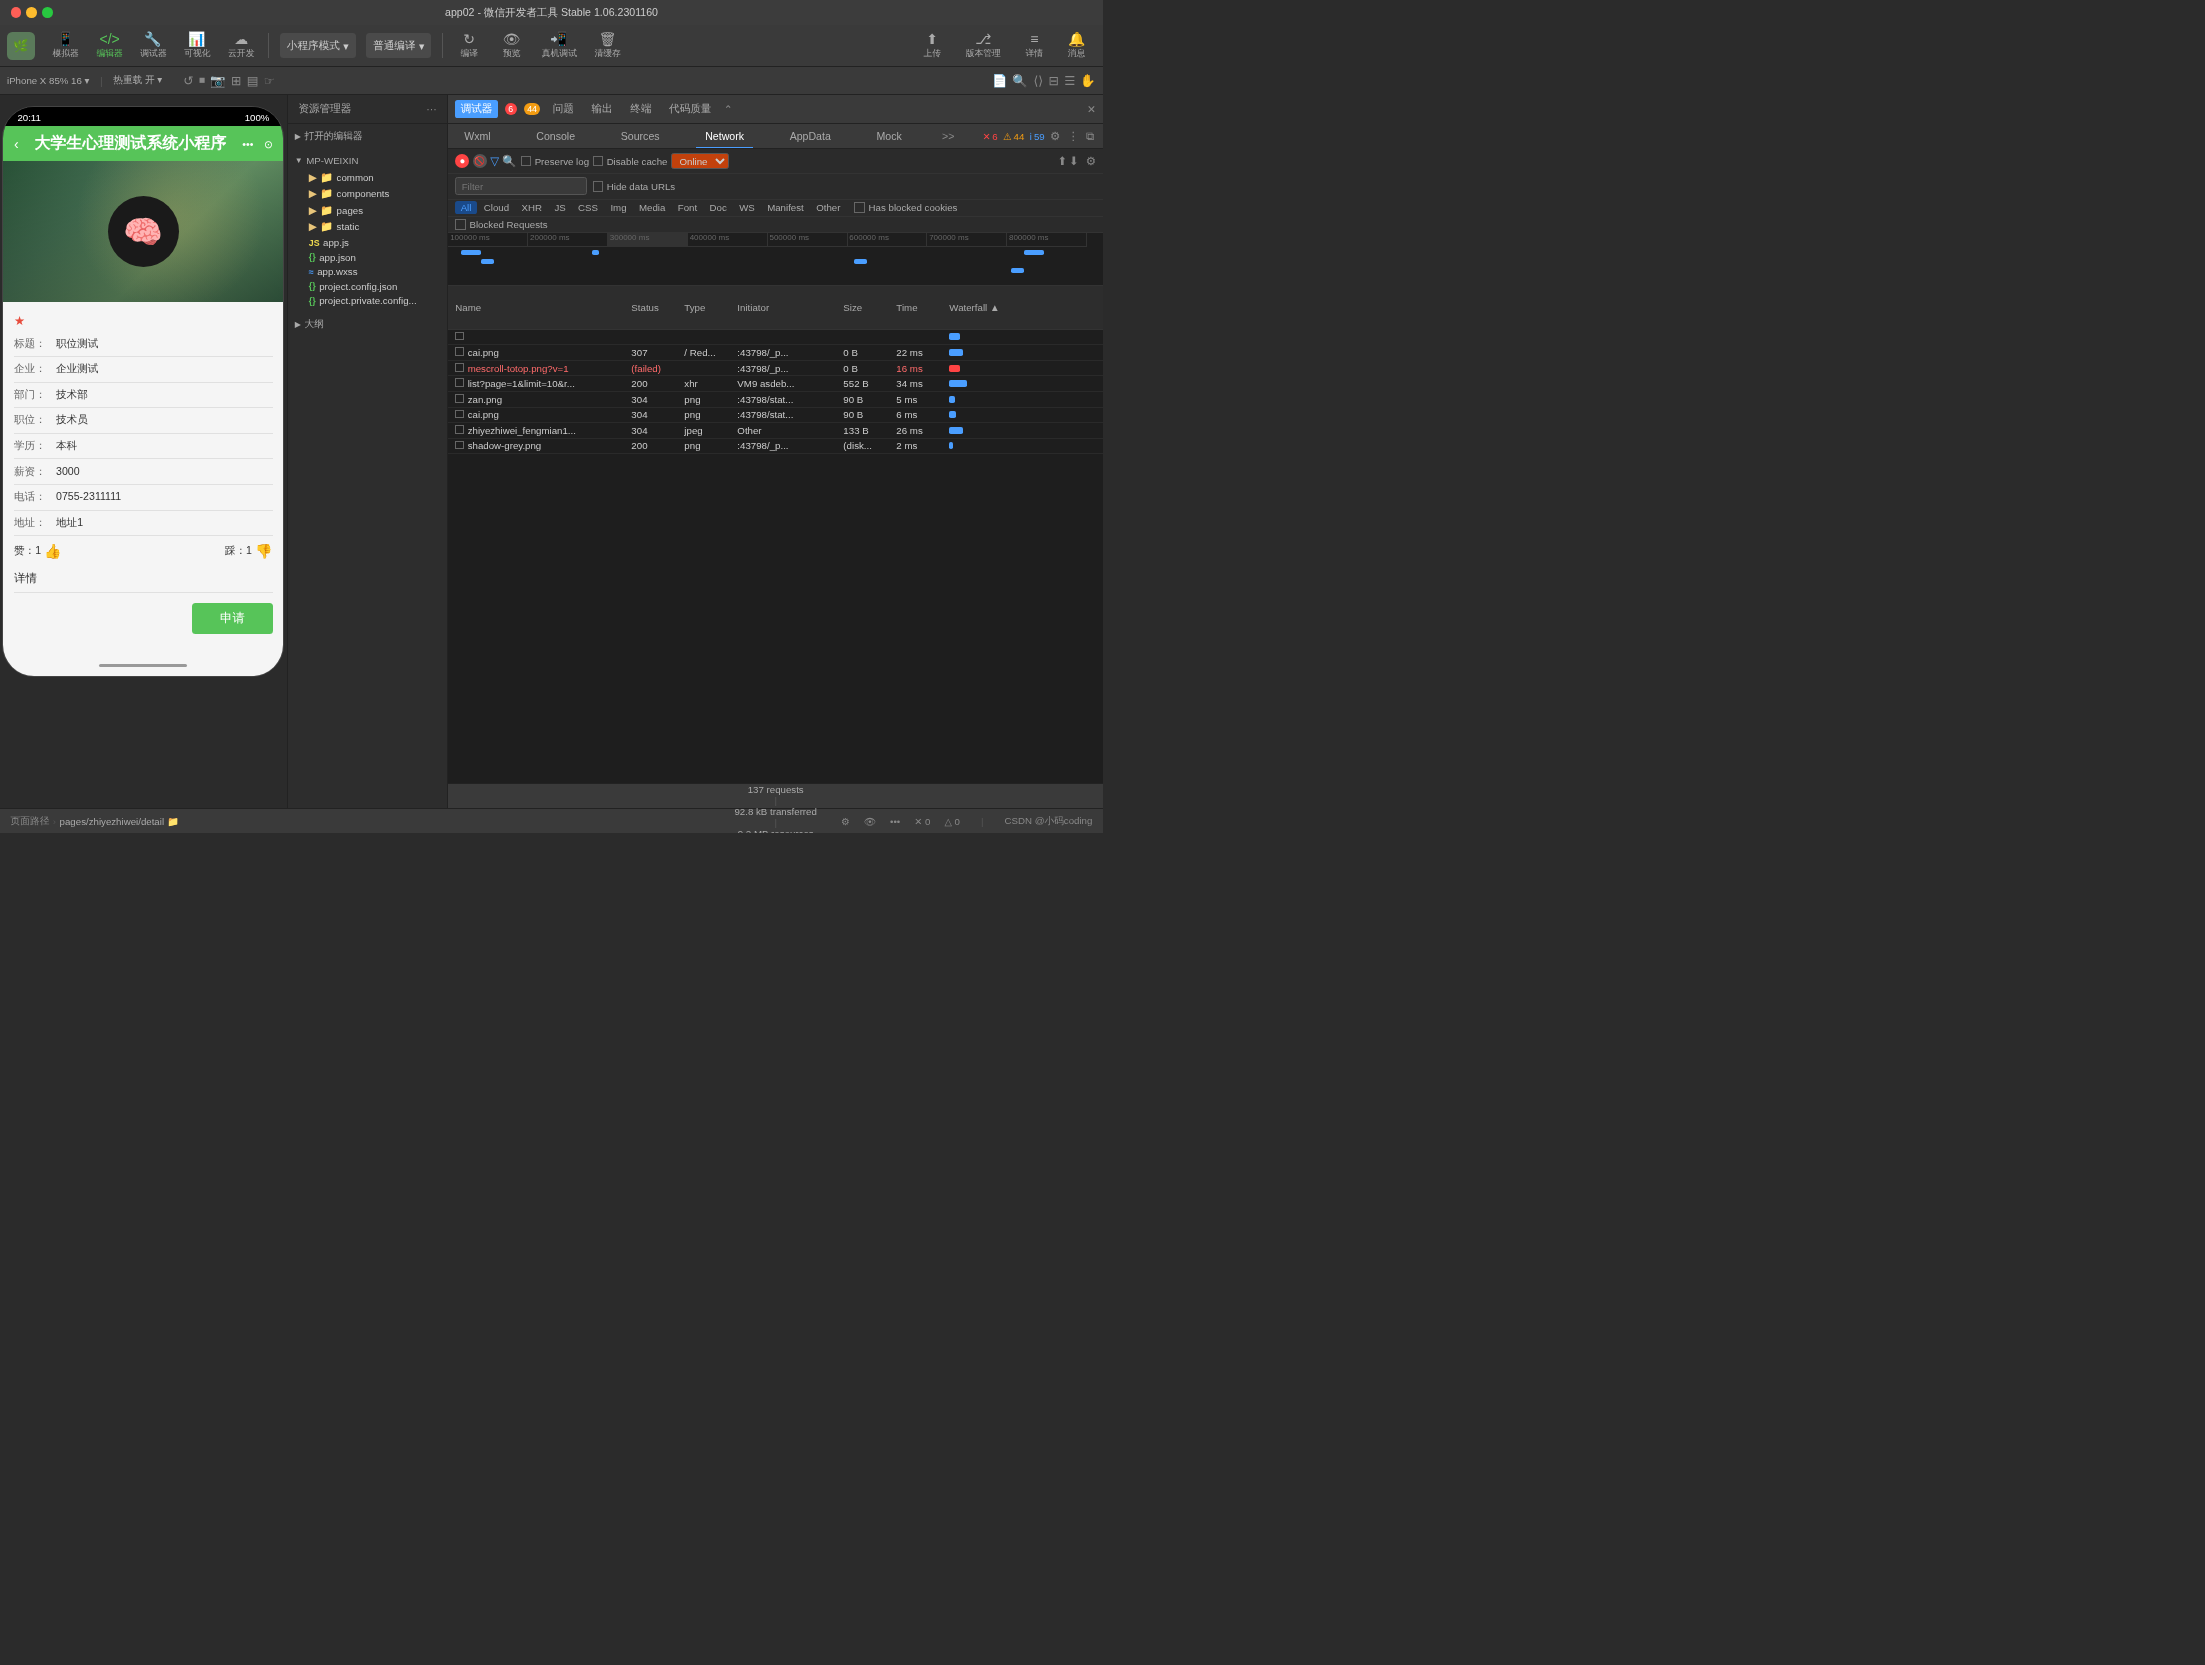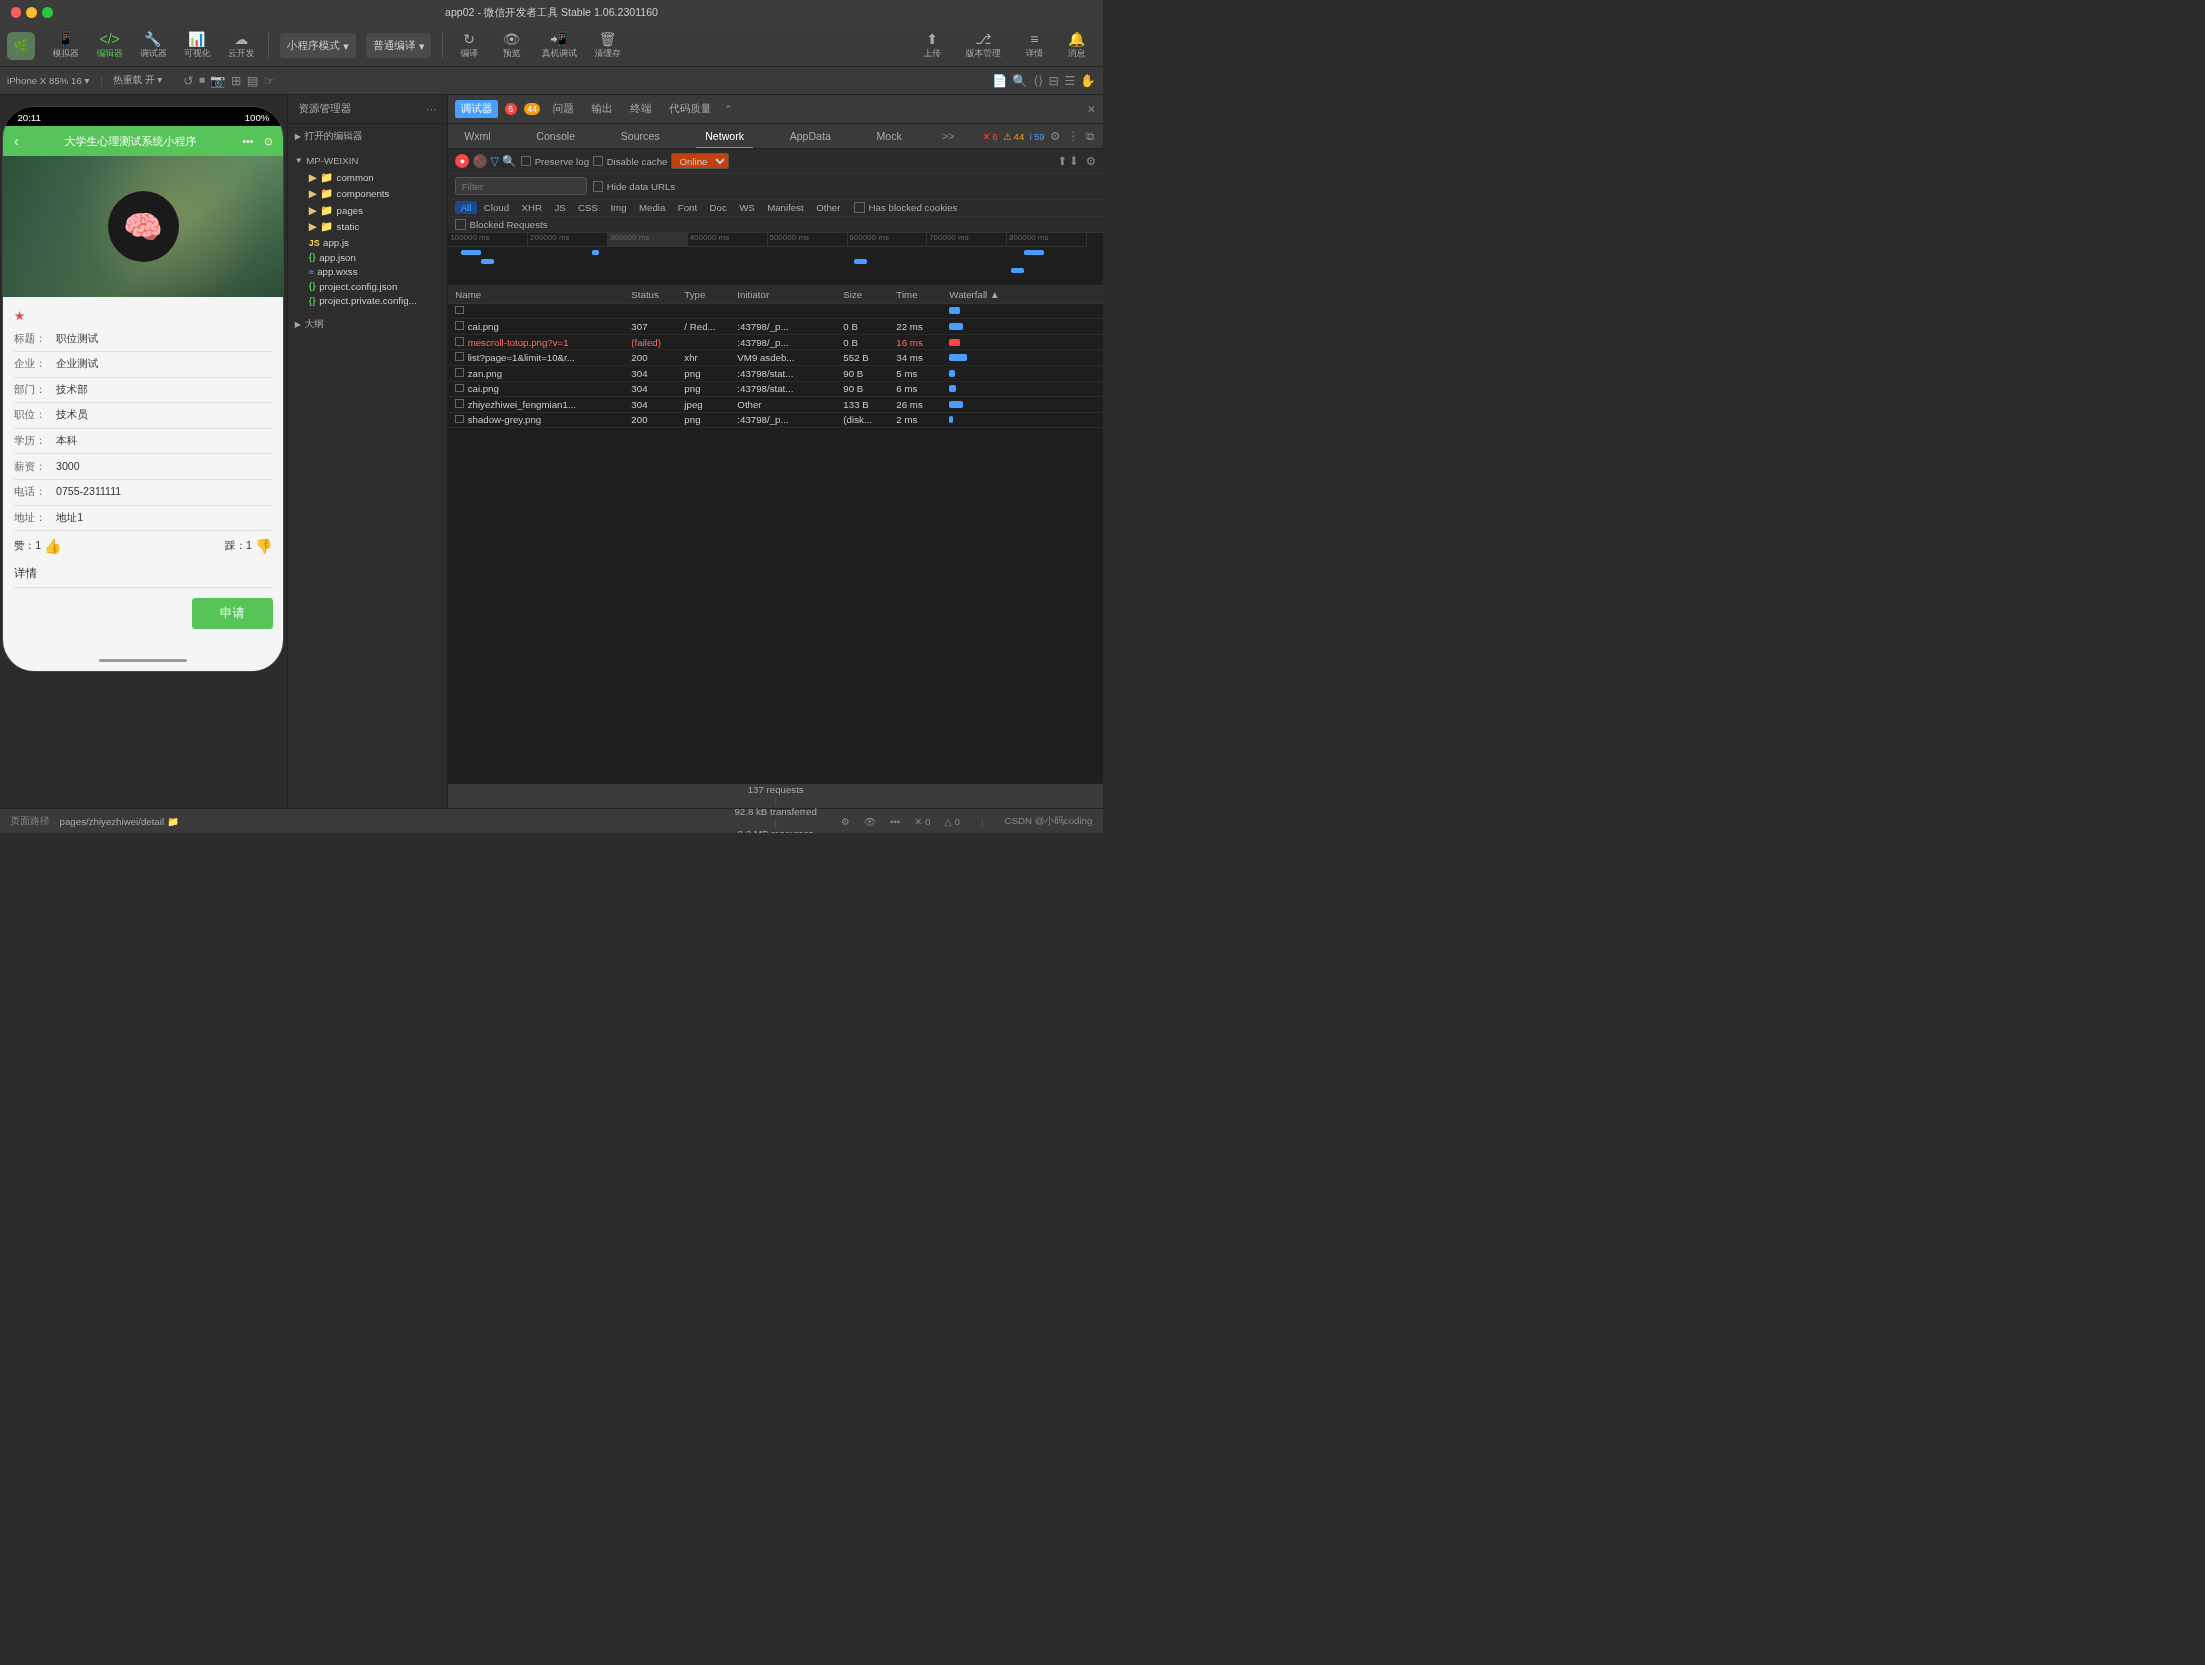--- a/index.html
+++ b/index.html
@@ -197,22 +197,22 @@
       background: #57c459;
       color: #fff;
       display: flex;
       align-items: center;
       padding: 7px 10.6px;
       gap: 7px;
     }
     .phone-header-title {
       flex: 1;
       text-align: center;
-      font-size: 11px;
-      font-weight: 400;
+      font-size: 16px;
+      font-weight: 700;
     }
     .phone-hero-img {
       width: 100%;
       height: 141px;
       background: linear-gradient(135deg, #2d5a3d 0%, #4a7a5a 30%, #6b9b6b 60%, #3d6b4d 100%);
       display: flex;
       align-items: center;
       justify-content: center;
       position: relative;
       overflow: hidden;
@@ -530,21 +530,21 @@
     
     .network-table {
       flex: 1;
       overflow-y: auto;
       background: #1e1e1e;
     }
     .net-table-header {
       display: flex;
       background: #2d2d2d;
       border-bottom: 0.9px solid #333;
-      padding: 3px 7px;
+      padding: 16px 7px;
       position: sticky;
       top: 0;
     }
     .net-col {
       font-size: 9.7px;
       color: #aaa;
     }
     .col-name { flex: 0 0 176px; }
     .col-status { flex: 0 0 53px; }
     .col-type { flex: 0 0 53px; }

